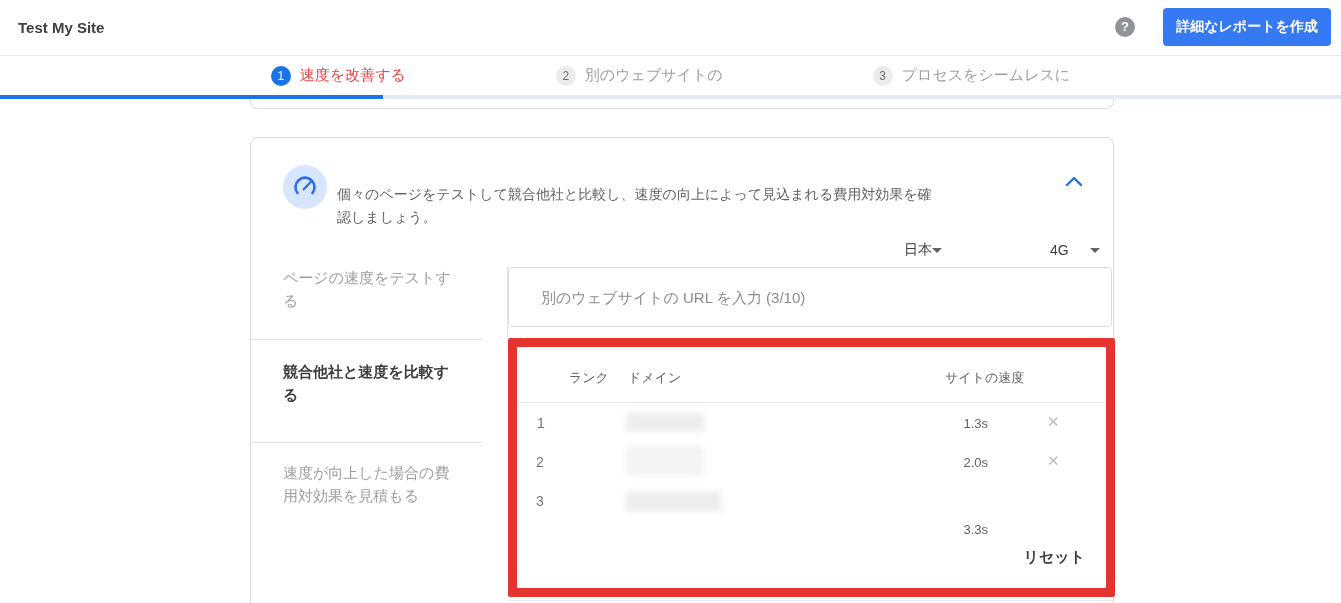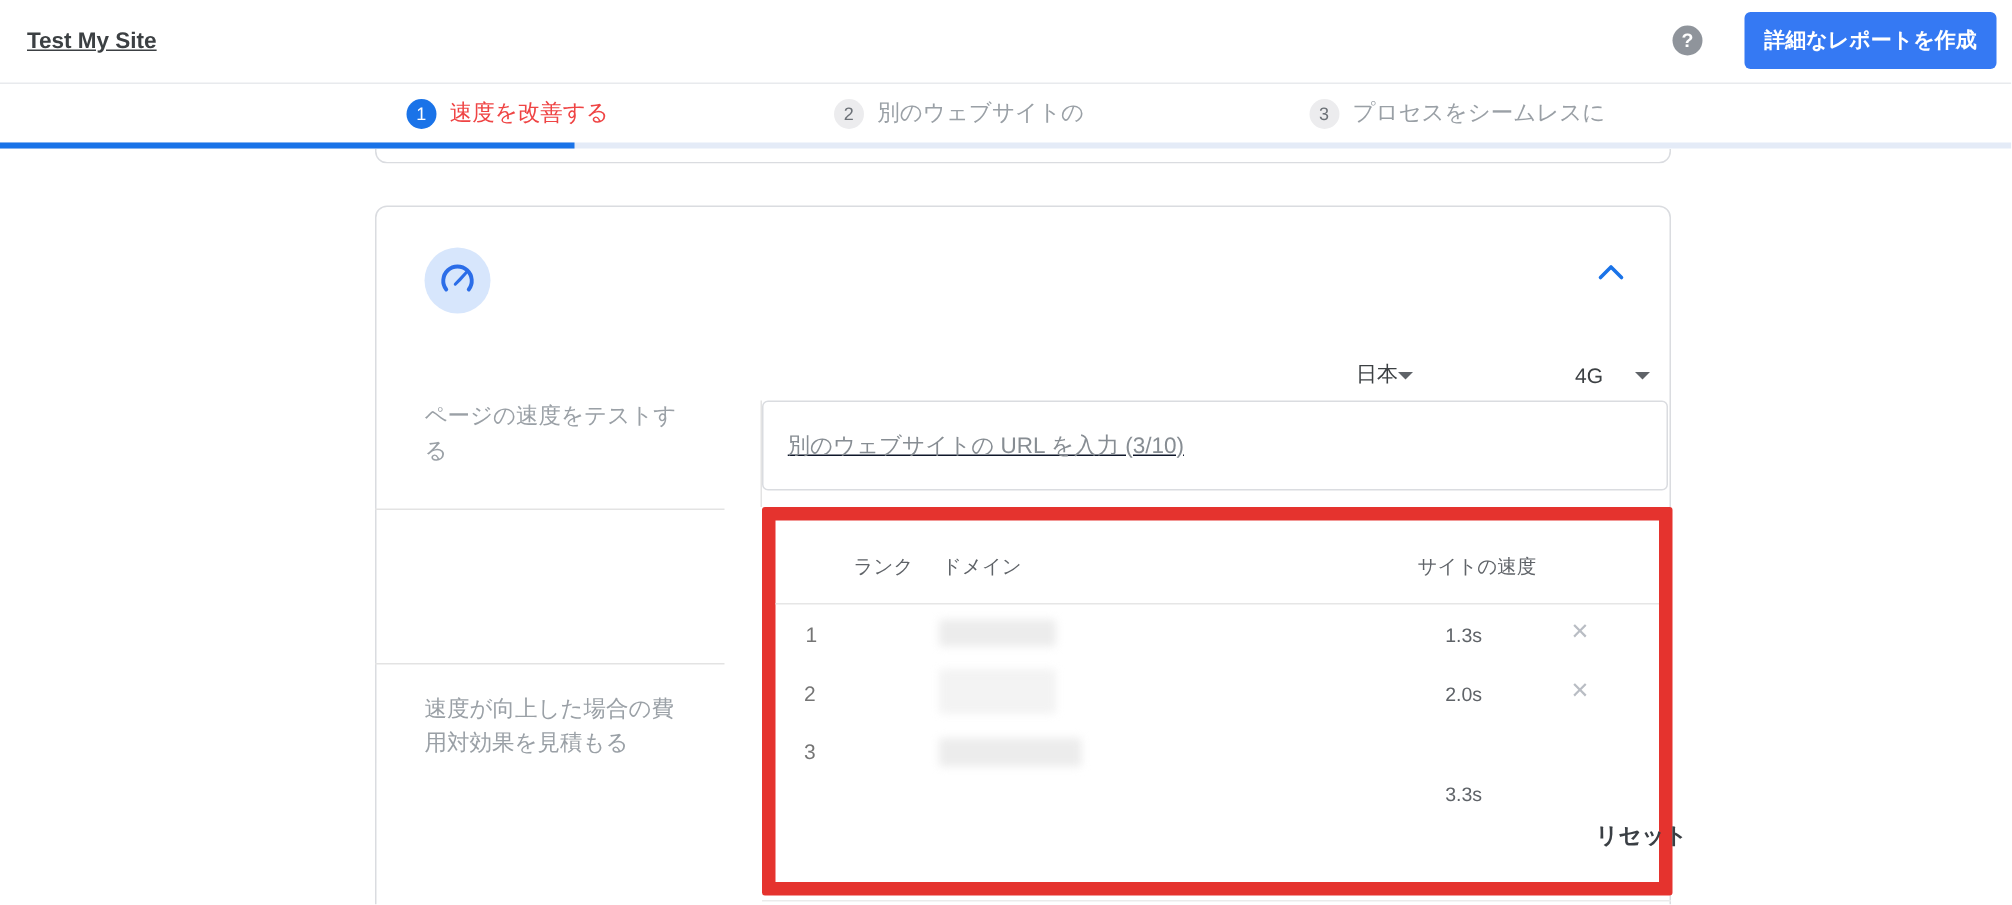--- a/index.html
+++ b/index.html
@@ -3,21 +3,21 @@
 <meta charset="utf-8">
 <style>
   * { margin:0; padding:0; box-sizing:border-box; }
   html,body { background:#fff; }
   body { font-family:"Liberation Sans","DejaVu Sans",sans-serif; color:#3c4043; }
   .screen { position:relative; width:1341px; height:603px; overflow:hidden; background:#fff; }
 
   
   .appbar { position:absolute; left:0; top:0; width:1341px; height:56px; background:#fff;
             border-bottom:1px solid #e8eaed; z-index:10; }
-  .app-title { position:absolute; left:18px; top:19px; font-size:15px; font-weight:bold; color:#3c4043;text-decoration:underline; }
+  .app-title { position:absolute; left:18px; top:19px; font-size:15px; font-weight:bold; color:#3c4043; }
   .help-icon { position:absolute; left:1115px; top:17px; width:20px; height:20px; border-radius:50%;
                background:#8f949b; color:#fff; font-size:13px; font-weight:bold; text-align:center;
                line-height:20px; cursor:pointer; }
   .report-btn { position:absolute; left:1163px; top:8px; width:168px; height:38px; border:none;
                 border-radius:4px; background:#3579f3; color:#fff; font-size:14px; font-weight:bold;
                 font-family:inherit; cursor:pointer; }
 
   
   .tabbar { position:absolute; left:0; top:56px; width:1341px; height:39px; background:#fff;
             display:flex; justify-content:center; align-items:center; gap:150px; z-index:9; }
@@ -49,22 +49,22 @@
   
   .select { position:absolute; top:240px; height:20px; display:flex; align-items:center; cursor:pointer; }
   .select-country { left:875px; width:142px; justify-content:flex-start;margin-left:29px; }
   .select-network { left:1050px; width:50px; justify-content:space-between; }
   .select-label { font-size:14px; color:#3c4043; }
   .caret { width:0; height:0; border-left:5px solid transparent; border-right:5px solid transparent;
            border-top:5px solid #5f6368; }
 
   
   .url-input { position:absolute; left:508px; top:267px; width:604px; height:60px; border:1px solid #dadce0;
-               border-radius:4px; padding:0 16px; font-size:15px; color:#0f172a; font-family:inherit;
-               background:#fff; outline:none;text-decoration:underline; }
+               border-radius:4px; padding:0 32px; font-size:15px; color:#0f172a; font-family:inherit;
+               background:#fff; outline:none; }
   .url-input::placeholder { color:#878d93; opacity:1; }
 
   
   .side-item { position:absolute; left:283px; width:180px; font-size:15px; line-height:23px;
                color:#9aa0a6; cursor:pointer; }
   .side-item.active { color:#3c4043; font-weight:bold; }
   .h-div { position:absolute; left:250px; width:233px; height:1px; background:#e3e3e3; }
   .v-div { position:absolute; left:507px; top:267px; width:1px; height:71px; background:#e3e3e3; }
   .bottom-div { position:absolute; left:508px; top:600px; width:606px; height:1px; background:#ebebeb; z-index:1; }
 
@@ -72,21 +72,21 @@
   .red-box { position:absolute; left:508px; top:338px; width:607px; height:259px; background:#fff;
              border:9px solid #e5332e; border-radius:2px; z-index:2; }
   .tbl { position:absolute; z-index:3; }
   .col-head { font-size:13px; color:#5f6368; top:369px; }
   .tbl-div { position:absolute; left:517px; top:402px; width:589px; height:1px; background:#e6e6e6; z-index:3; }
   .rank-cell { font-size:14px; color:#757575; }
   .speed-cell { font-size:13px; color:#5f6368; width:48px; text-align:right; }
   .blur-blob { position:absolute; z-index:3; border-radius:2px; filter:blur(3px); }
   .x-icon { position:absolute; z-index:3; font-size:15px; color:#b9bdc4; cursor:pointer; line-height:16px; }
   .reset-btn { position:absolute; left:1022px; top:548px; width:63px; text-align:right; font-size:15px;
-               font-weight:bold; color:#3a3f44; cursor:pointer; z-index:3;margin-left:40px; }
+               font-weight:bold; color:#3a3f44; cursor:pointer; z-index:3; }
 </style>
 </head>
 <body>
 
 <div class="screen">
 
   <div class="appbar">
     <div class="app-title">Test My Site</div>
     <div class="help-icon">?</div>
     <button class="report-btn">詳細なレポートを作成</button>
@@ -114,40 +114,42 @@
   <div class="card-above"></div>
 
   <div class="main-card"></div>
 
   <div class="gauge-badge">
     <svg width="26" height="26" viewBox="0 0 26 26">
       <path d="M5.5 19 A9.5 9.5 0 1 1 20.5 19" fill="none" stroke="#2b6de8" stroke-width="2.6" stroke-linecap="round"></path>
       <path d="M11.5 15.5 L19 7.5 L14.3 12.8 Z" fill="#2b6de8" stroke="#2b6de8" stroke-width="2" stroke-linejoin="round"></path>
     </svg>
   </div>
+  <div class="section-desc">個々のページをテストして競合他社と比較し、速度の向上によって見込まれる費用対効果を確認しましょう。</div>
   <div class="collapse-icon">
     <svg width="20" height="16" viewBox="0 0 20 16">
       <polyline points="3,11 10,4 17,11" fill="none" stroke="#1a73e8" stroke-width="2.4" stroke-linecap="round" stroke-linejoin="round"></polyline>
     </svg>
   </div>
 
   <div class="select select-country">
     <span class="select-label">日本</span>
     <span class="caret"></span>
   </div>
   <div class="select select-network">
     <span class="select-label">4G</span>
     <span class="caret"></span>
   </div>
 
   <input class="url-input" type="text" placeholder="別のウェブサイトの URL を入力 (3/10)" style="">
 
   <div class="v-div"></div>
   <div class="side-item" style="top:266px;">ページの速度をテストする</div>
   <div class="h-div" style="top:339px;"></div>
+  <div class="side-item active" style="top:360px;">競合他社と速度を比較する</div>
   <div class="h-div" style="top:442px;"></div>
   <div class="side-item" style="top:461px;">速度が向上した場合の費用対効果を見積もる</div>
   <div class="bottom-div"></div>
 
   <div class="red-box"></div>
 
   <div class="tbl col-head" style="left:533px;margin-left:36px;">ランク</div>
   <div class="tbl col-head" style="left:628px;">ドメイン</div>
   <div class="tbl col-head" style="left:945px;">サイトの速度</div>
   <div class="tbl-div"></div>

